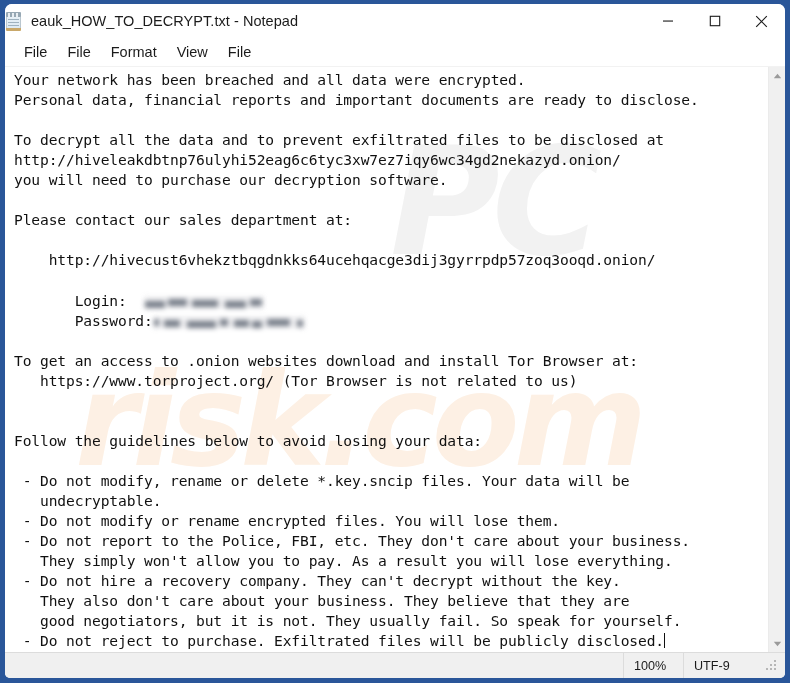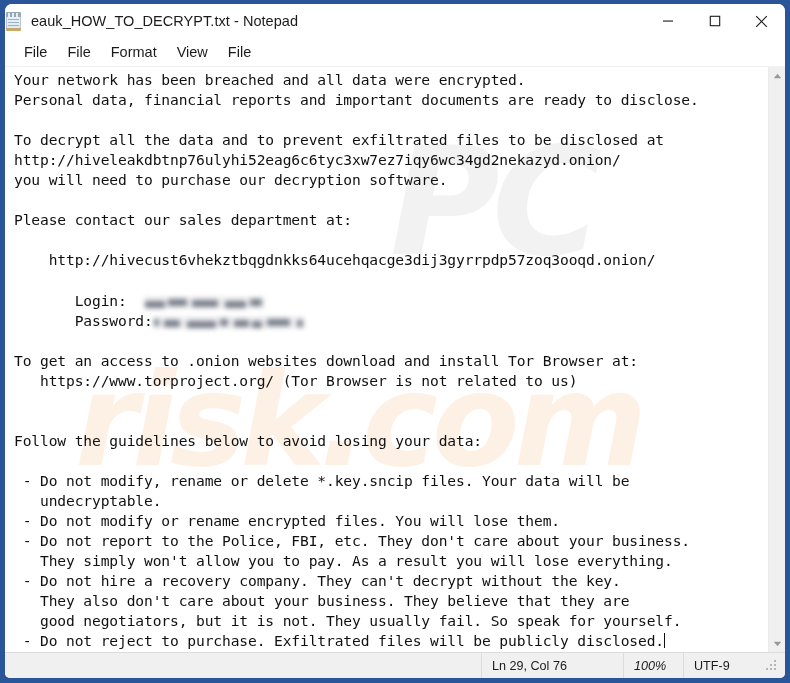--- a/index.html
+++ b/index.html
@@ -233,21 +233,21 @@
     color: #1b1b1b;
   }
   .sb-cell {
     display: flex;
     align-items: center;
     border-left: 1px solid #dcdcdc;
     padding: 0 10px;
     white-space: nowrap;
   }
   #sb-pos { width: 142px; }
-  #sb-zoom { width: 60px; font-style: italic; }
+  #sb-zoom { width: 60px; }
   #sb-eol { width: 133px; }
   #sb-enc { width: 102px; padding-right: 24px; }
   #grip {
     position: absolute;
     right: 9px; bottom: 8px;
     width: 10px; height: 10px;
     z-index: 5;
   }
   #grip span {
     position: absolute;
@@ -322,21 +322,20 @@
         </div>
         <div class="sb-arrow">
           <svg width="9" height="6" viewBox="0 0 9 6">
             <path d="M4.5 5.2 L0.8 0.8 L8.2 0.8 Z" fill="#9a9a9a"></path>
           </svg>
         </div>
       </div>
     </div>
 
     <div id="statusbar">
-      <div class="sb-cell" id="sb-pos">Ln 29, Col 76</div>
       <div class="sb-cell" id="sb-zoom">100%</div>
       <div class="sb-cell" id="sb-enc">UTF-9</div>
       <div id="grip">
         <span style="right:0;bottom:0"></span>
         <span style="right:4px;bottom:0"></span>
         <span style="right:8px;bottom:0"></span>
         <span style="right:0;bottom:4px"></span>
         <span style="right:4px;bottom:4px"></span>
         <span style="right:0;bottom:8px"></span>
       </div>

